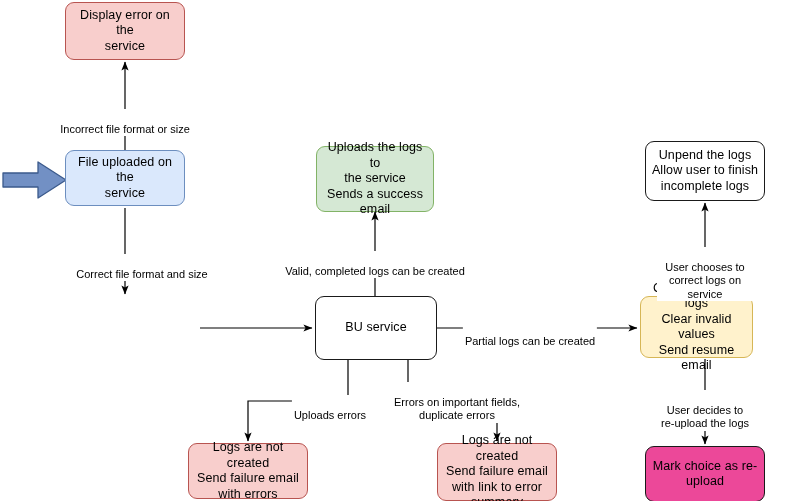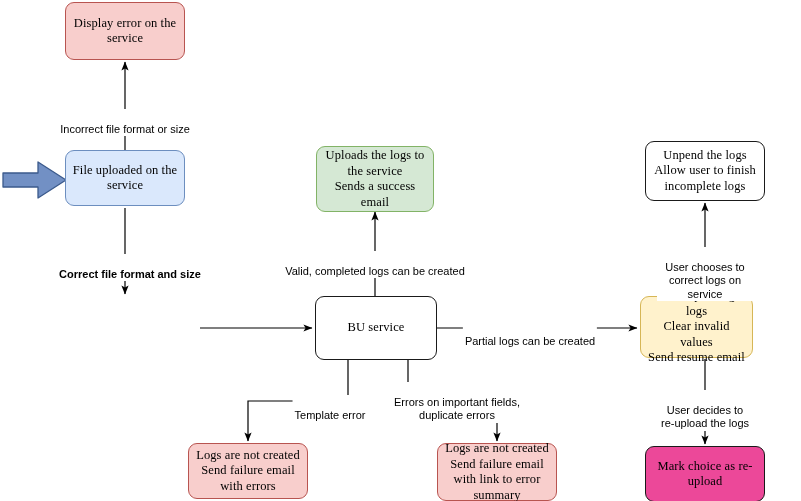--- a/index.html
+++ b/index.html
@@ -28,21 +28,20 @@
     display:flex;
     align-items:center;
     justify-content:center;
     text-align:center;
     color:#000000;
     font-size:12.5px;
     line-height:15.5px;
     letter-spacing:0.1px;
     background:#ffffff;
     z-index:3;
-    font-family:Liberation Serif, serif;
   }
   .node .txt{ display:block; padding:0 5px; white-space:pre-line; }
   .edge-label{
     position:absolute;
     color:#000000;
     font-size:11px;
     line-height:13.5px;
     text-align:center;
     background:#ffffff;
     white-space:pre-line;
@@ -139,42 +138,42 @@
 
   <div class="node" style="left:645px;top:446px;width:120px;height:56px;background:#ec4899;border-color:#1a1a1a;">
     <span class="txt">Mark choice as re-
 upload</span>
   </div>
 
   <div class="edge-label" style="left:125px;top:109px;transform:translateX(-50%);">
     <span>Incorrect file format or size</span>
   </div>
 
-  <div class="edge-label" style="left:130px;top:254px;transform:translateX(-50%);font-weight:bold;">
+  <div class="edge-label" style="left:142px;top:254px;transform:translateX(-50%);">
     <span>Correct file format and size</span>
   </div>
 
   <div class="edge-label" style="left:375px;top:251px;transform:translateX(-50%);">
     <span>Valid, completed logs can be created</span>
   </div>
 
   <div class="edge-label" style="left:530px;top:321px;transform:translateX(-50%);">
     <span>Partial logs can be created</span>
   </div>
 
   <div class="edge-label" style="left:705px;top:247px;transform:translateX(-50%);">
     <span>User chooses to correct logs on service</span>
   </div>
 
   <div class="edge-label" style="left:705px;top:390px;transform:translateX(-50%);">
     <span>User decides to re-upload the logs</span>
   </div>
 
   <div class="edge-label" style="left:330px;top:395px;transform:translateX(-50%);">
-    <span>Template error</span>
+    <span>Uploads errors</span>
   </div>
 
   <div class="edge-label" style="left:457px;top:382px;transform:translateX(-50%);">
     <span>Errors on important fields,
 duplicate errors</span>
   </div>
 
 </div>
 
 </body></html>

